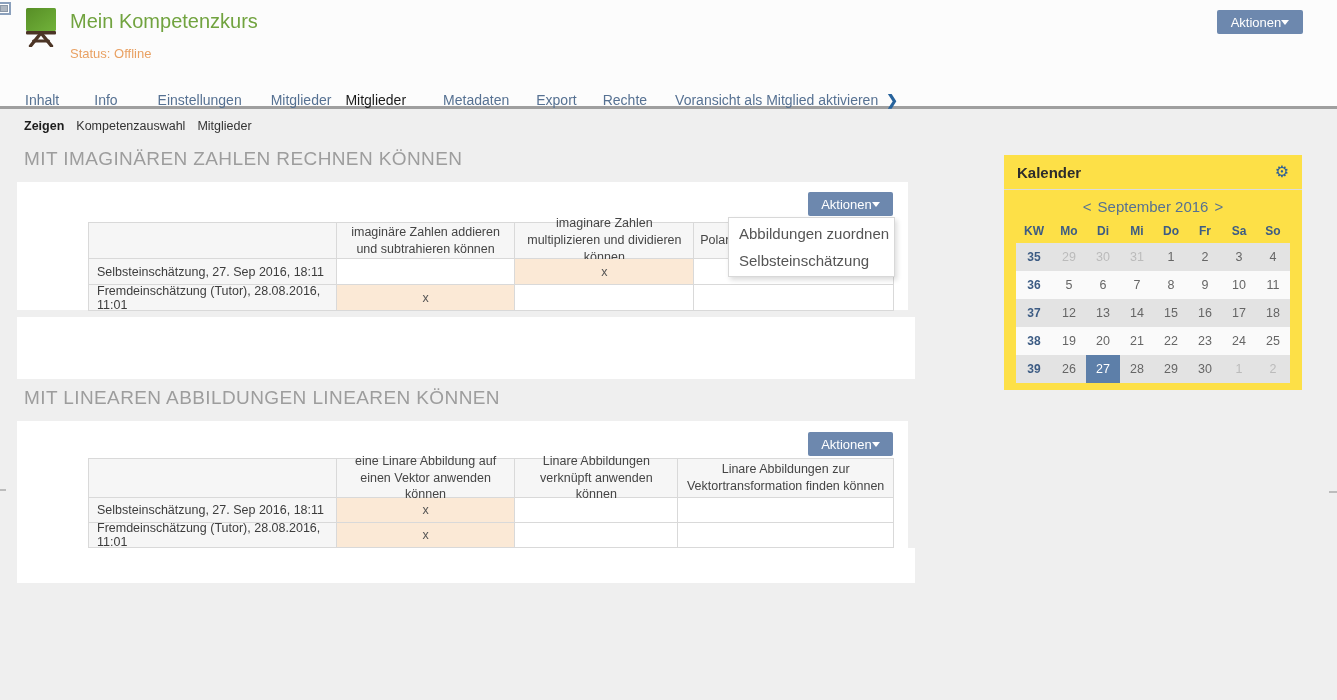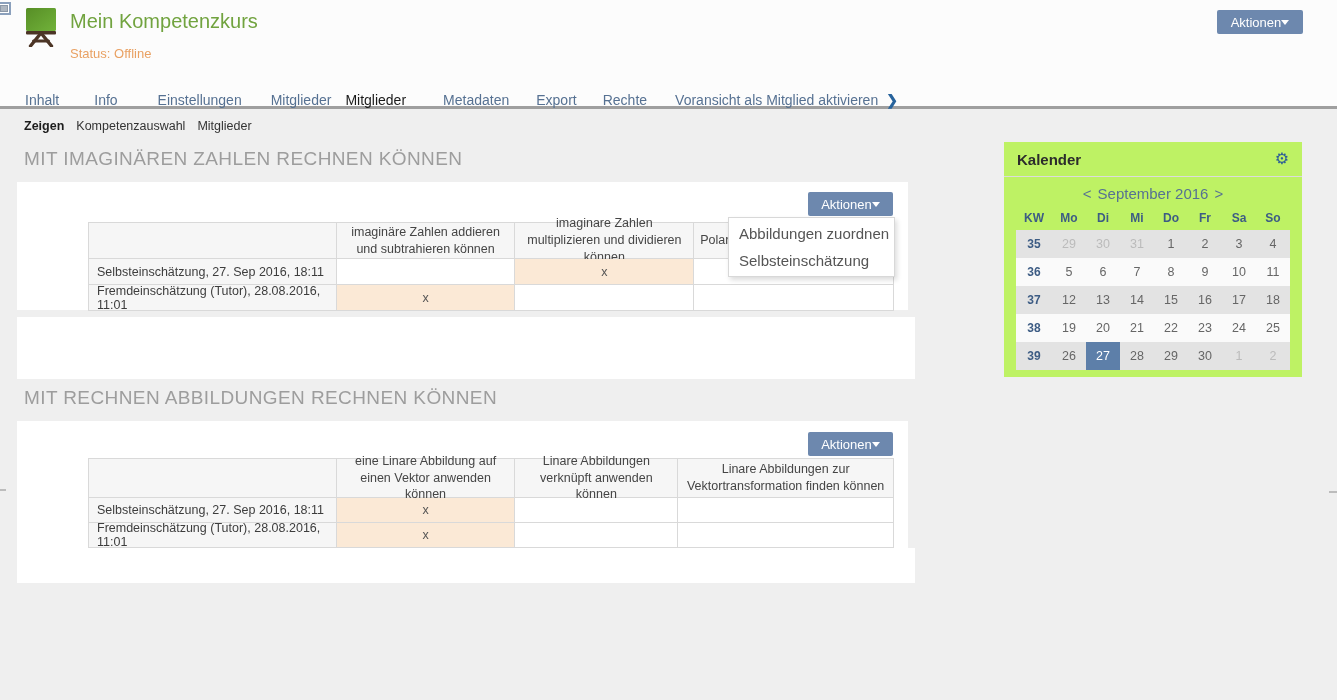--- a/index.html
+++ b/index.html
@@ -81,22 +81,22 @@
   .t2 .c2 { width: 163px; }  .t2 .c3 { width: 216px; }
 
   
   .dropdown { position: absolute; left: 728px; top: 217px; width: 167px; background: #fff;
               border: 1px solid #d8d8d8; box-shadow: 2px 3px 5px rgba(0,0,0,0.14);
               padding: 2px 0; z-index: 30; }
   .dd-item { font-size: 15px; color: #555; padding: 1px 10px; line-height: 25px;
              cursor: pointer; white-space: nowrap; }
 
   
-  .cal { position: absolute; left: 1004px; top: 142px; width: 298px; height: 235px;
-         background: #bef264; }
+  .cal { position: absolute; left: 1004px; top: 155px; width: 298px; height: 235px;
+         background: #fde047; }
   .cal-head { height: 35px; border-bottom: 1px solid #dcdcdc; position: relative; }
   .cal-title { position: absolute; left: 13px; top: 9px; font-size: 15px; font-weight: 600;
                color: #2c2c2c; }
   .cal-gear { position: absolute; right: 13px; top: 7px; font-size: 16px; color: #2e5f96;
               cursor: pointer; }
   .cal-nav { height: 26px; margin-top: 3px; display: flex; justify-content: center;
              align-items: center; gap: 6px; font-size: 15px; color: #567192; }
   .cal-nav span { cursor: pointer; }
   .cal-row { display: grid; grid-template-columns: 36px repeat(7, 1fr); height: 28px;
              align-items: center; text-align: center; margin: 0 12px; }
@@ -197,21 +197,21 @@
       <div class="cell c2 mcell"></div>
       <div class="cell c3 mcell"></div>
     </div>
   </div>
 
   <div class="dropdown">
     <div class="dd-item">Abbildungen zuordnen</div>
     <div class="dd-item">Selbsteinschätzung</div>
   </div>
 
-  <div class="section-title st2">MIT RECHNEN ABBILDUNGEN RECHNEN KÖNNEN</div>
+  <div class="section-title st2">MIT LINEAREN ABBILDUNGEN LINEAREN KÖNNEN</div>
   <div class="panel a2"></div>
   <div class="panel b2"></div>
 
   <div class="abtn p2">
     <span>Aktionen</span>
     <span class="caret"></span>
   </div>
 
   <div class="ctable t2">
     <div class="trow thead">

